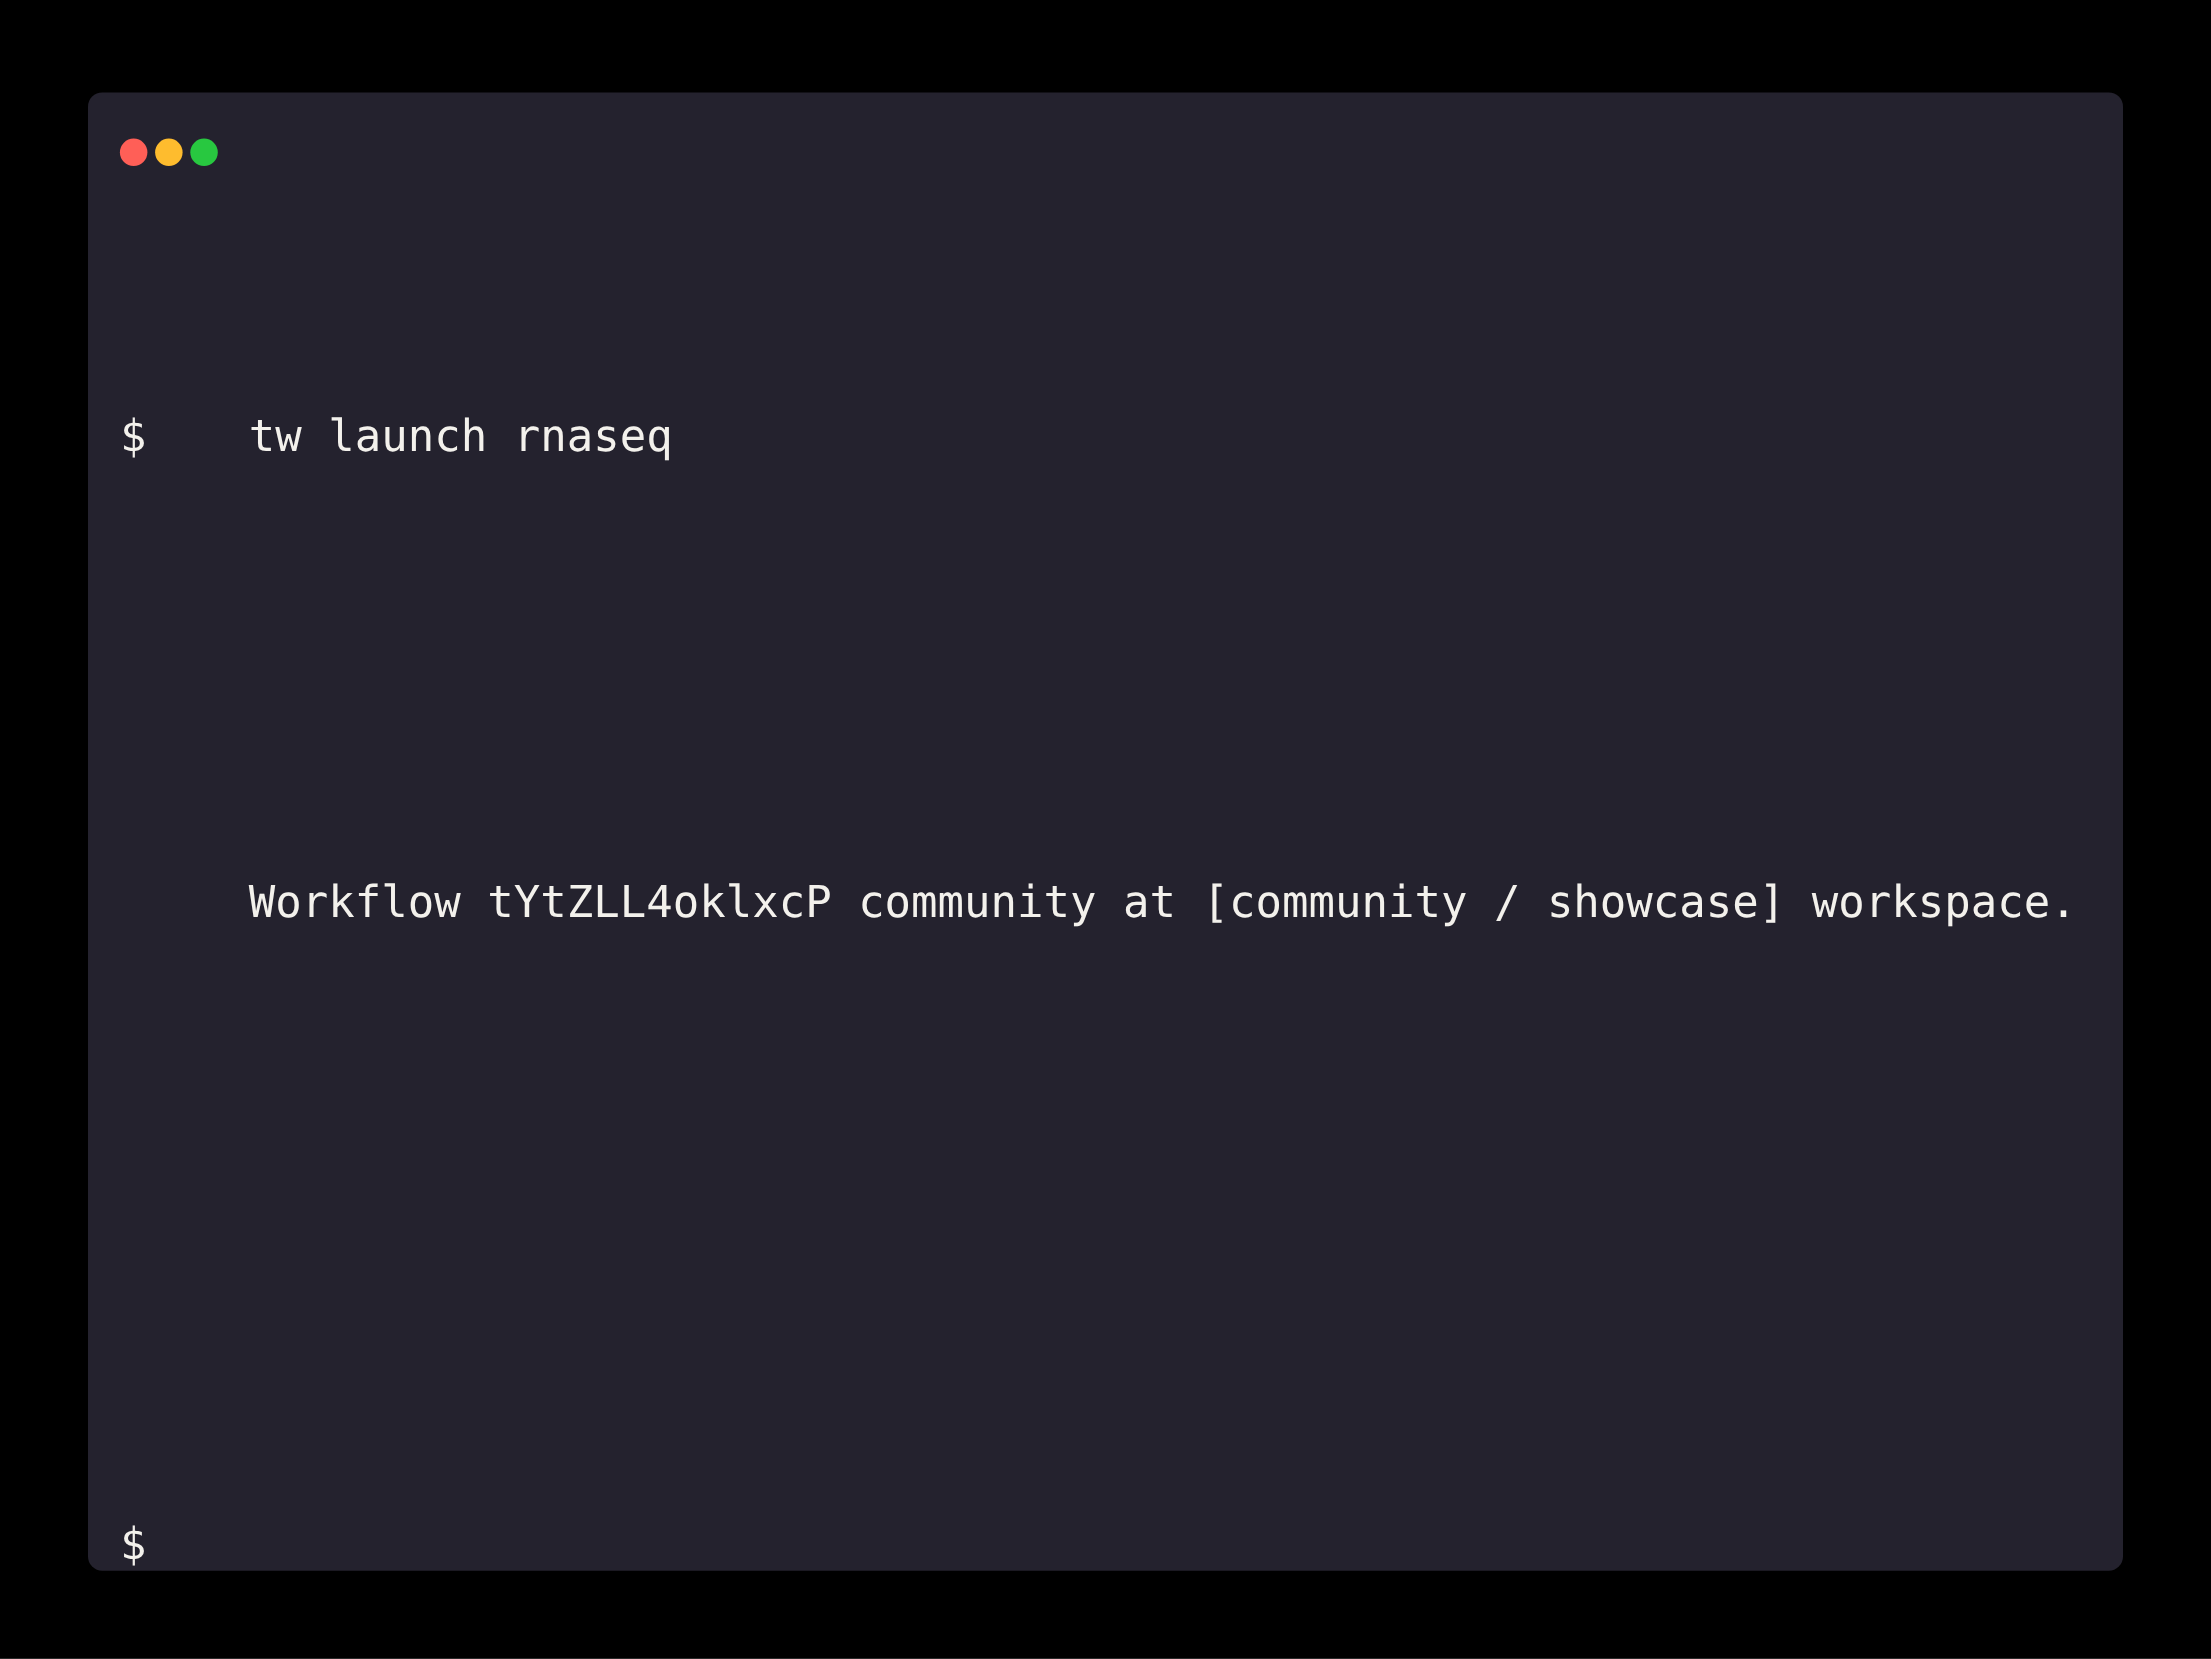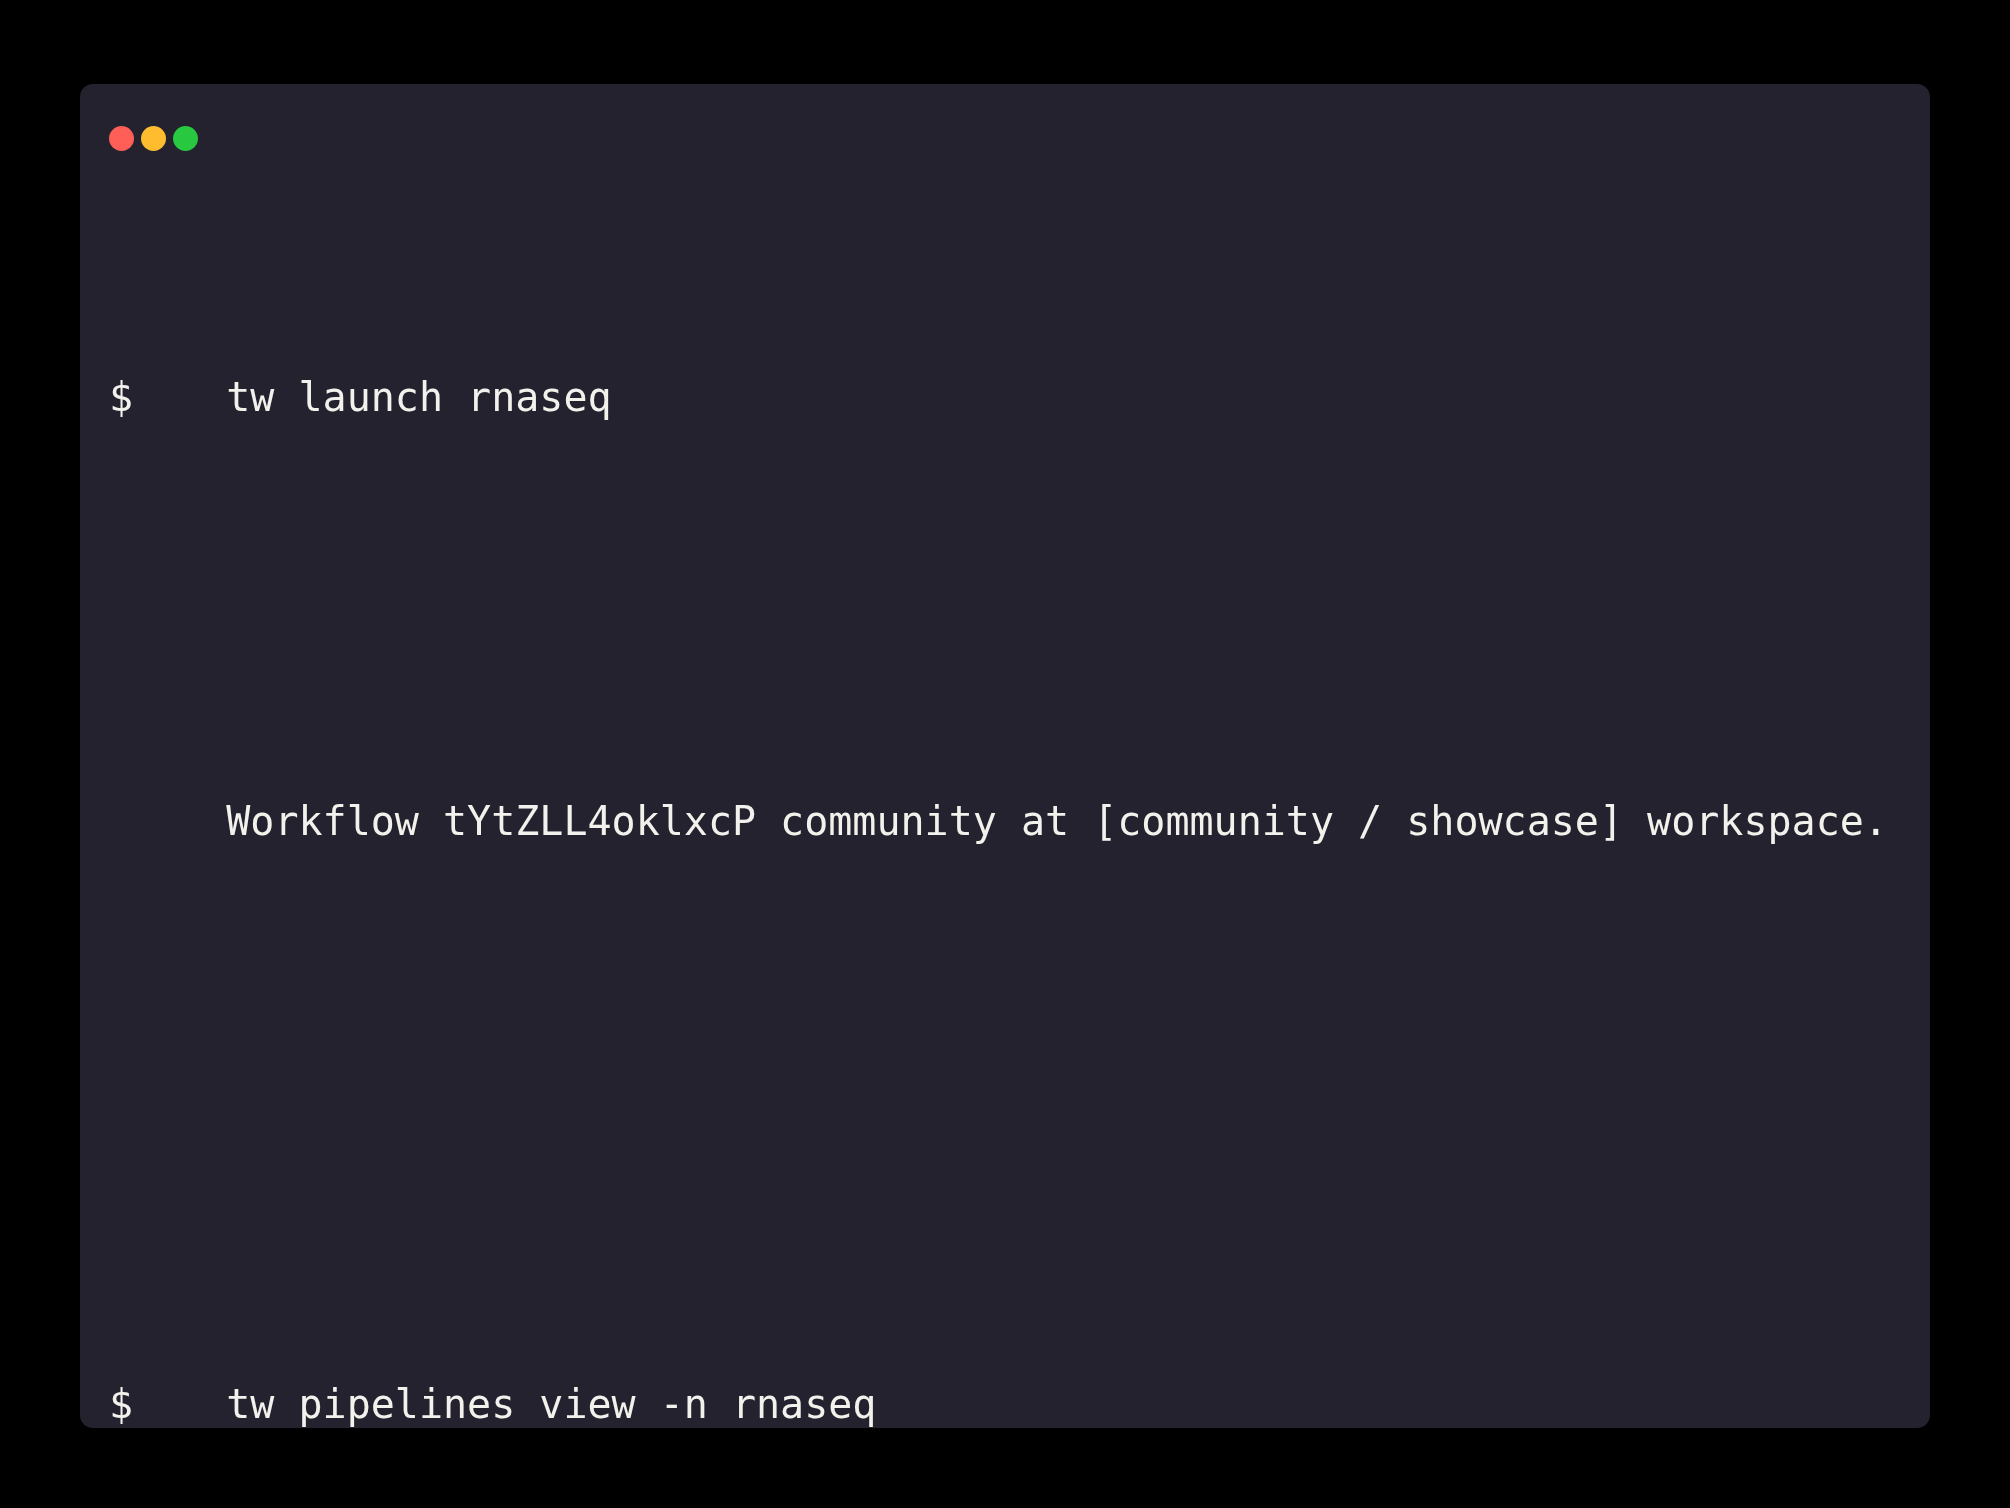--- a/index.html
+++ b/index.html
@@ -82,21 +82,20 @@
       
       <div class="line">
         <span class="at c3">Workflow tYtZLL4oklxcP community at [community / showcase] workspace.</span>
       </div>
       <div class="line"></div>
       <div class="line"></div>
 
       
       <div class="line">
         <span class="at c0">$</span>
-        <span class="at c3">tw pipelines view -n rnaseq</span>
       </div>
       
 
       
       
       
 
       
       
 

